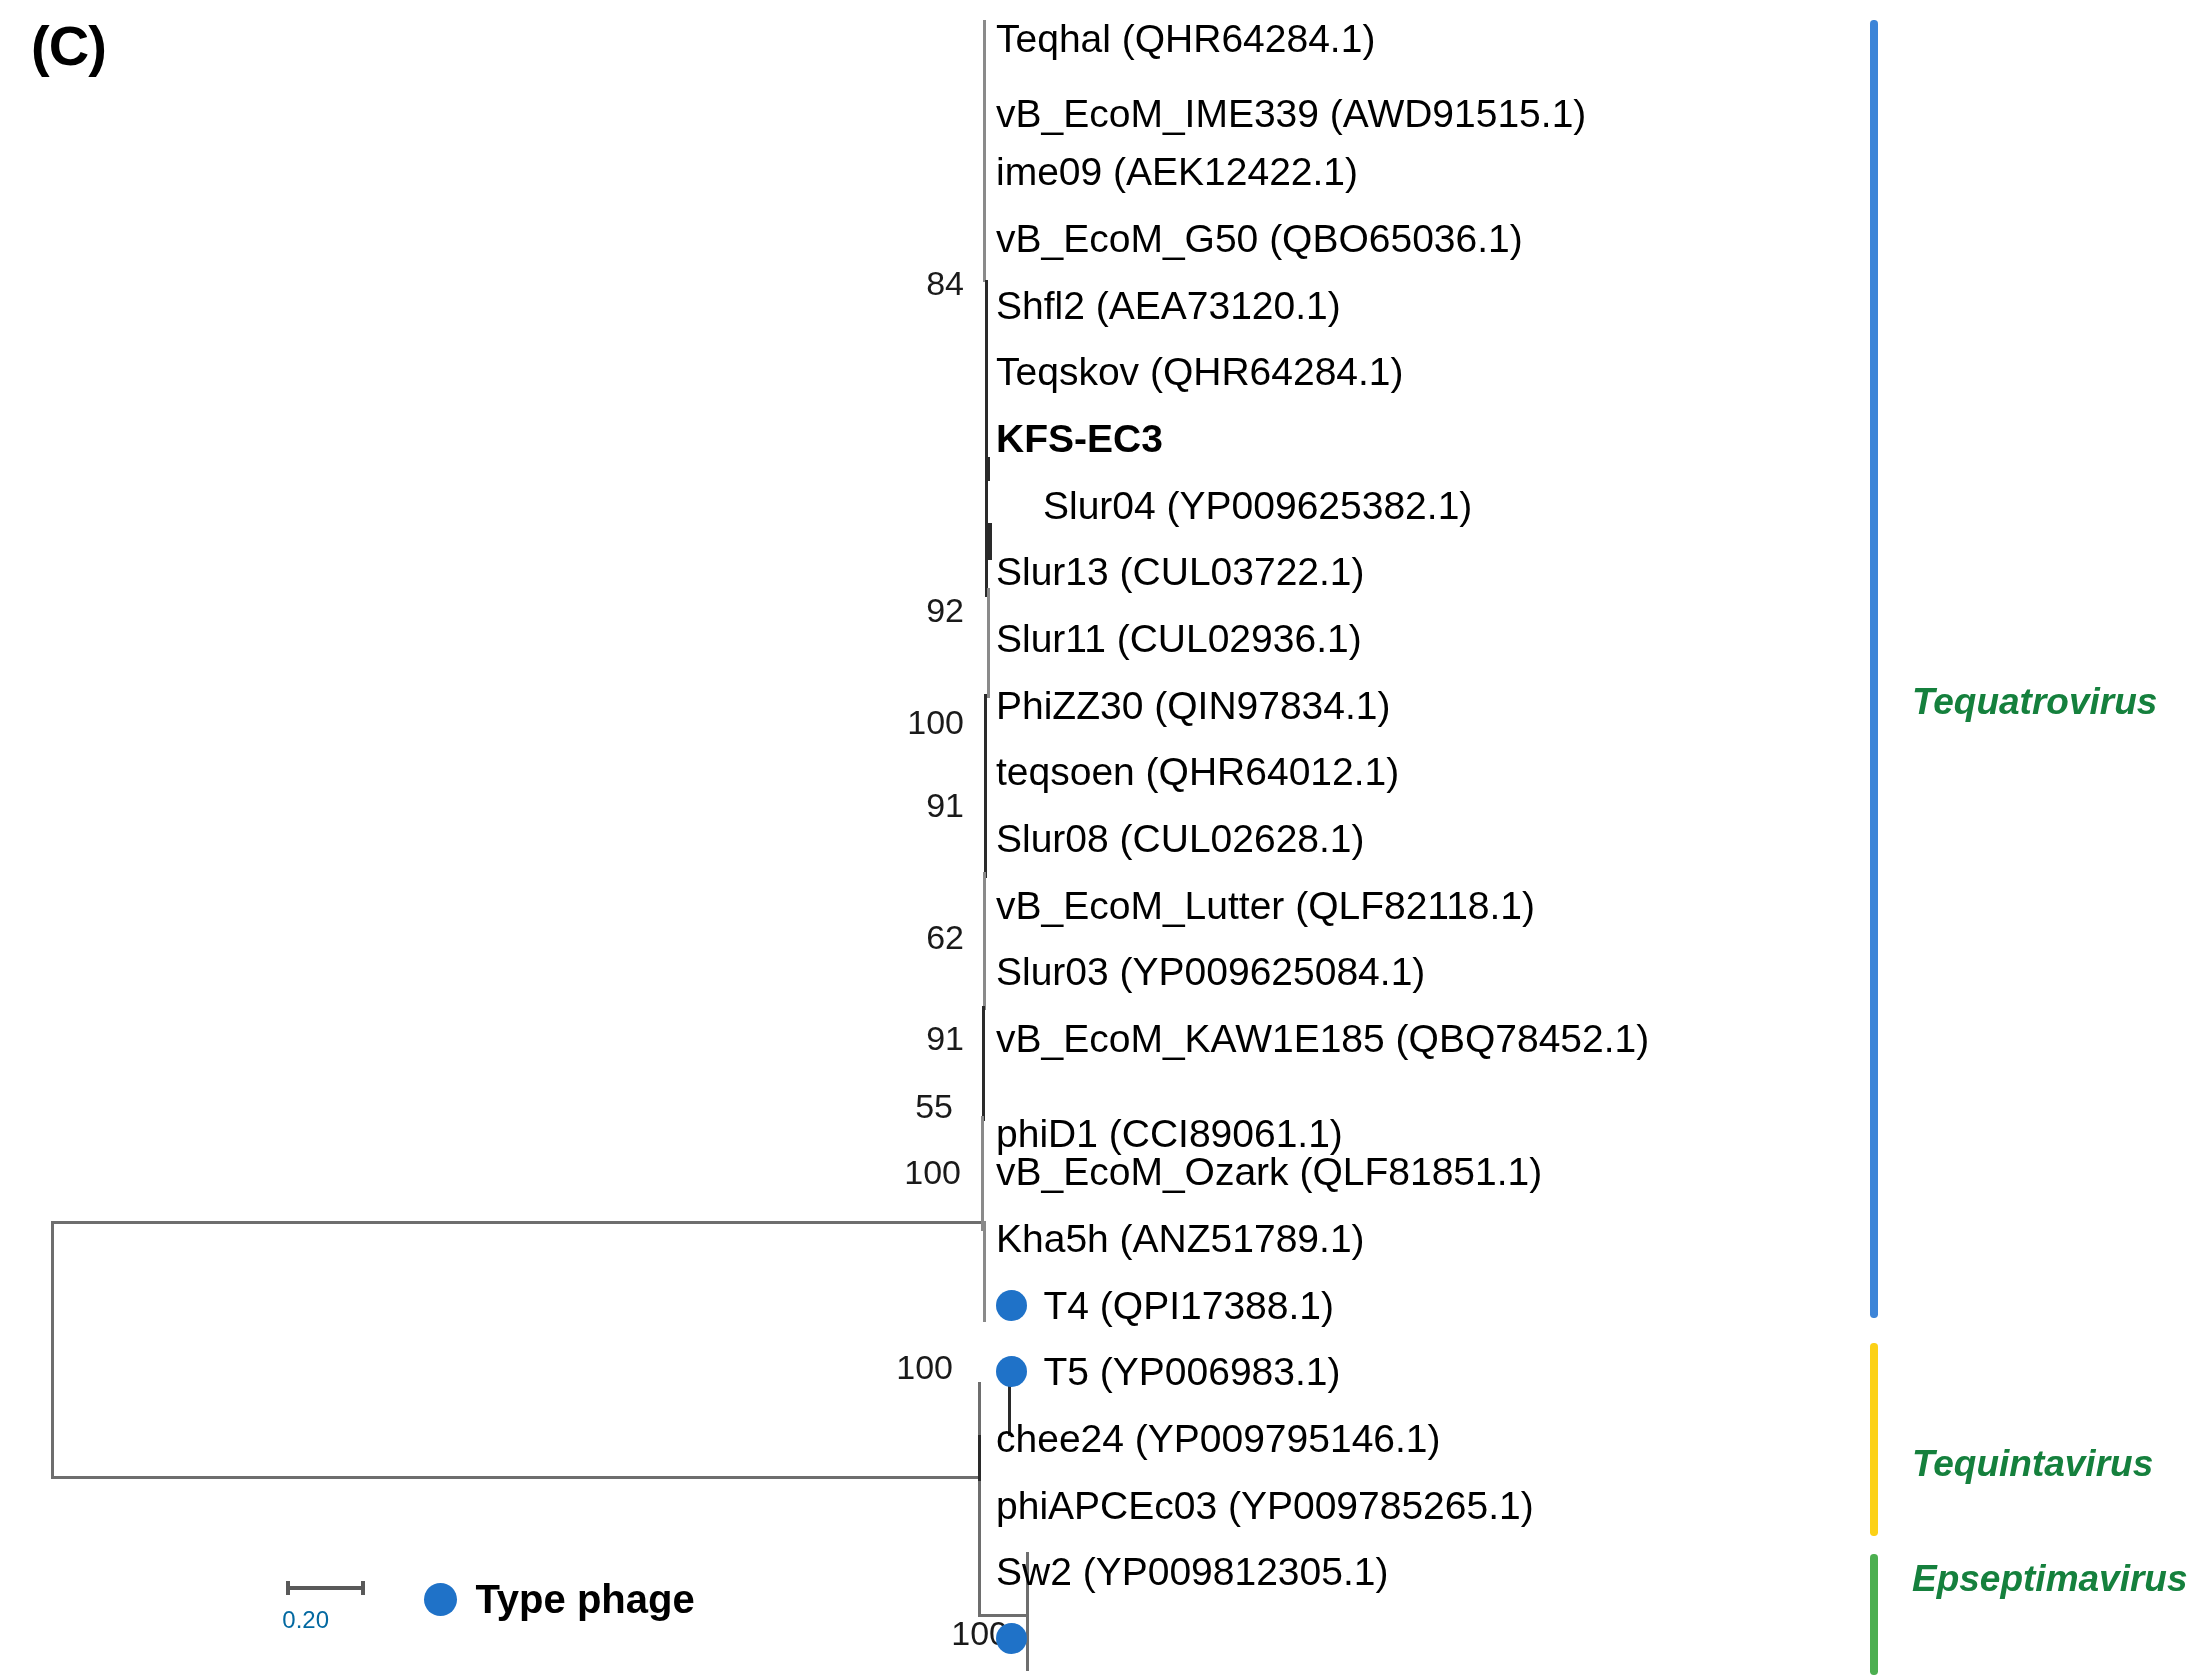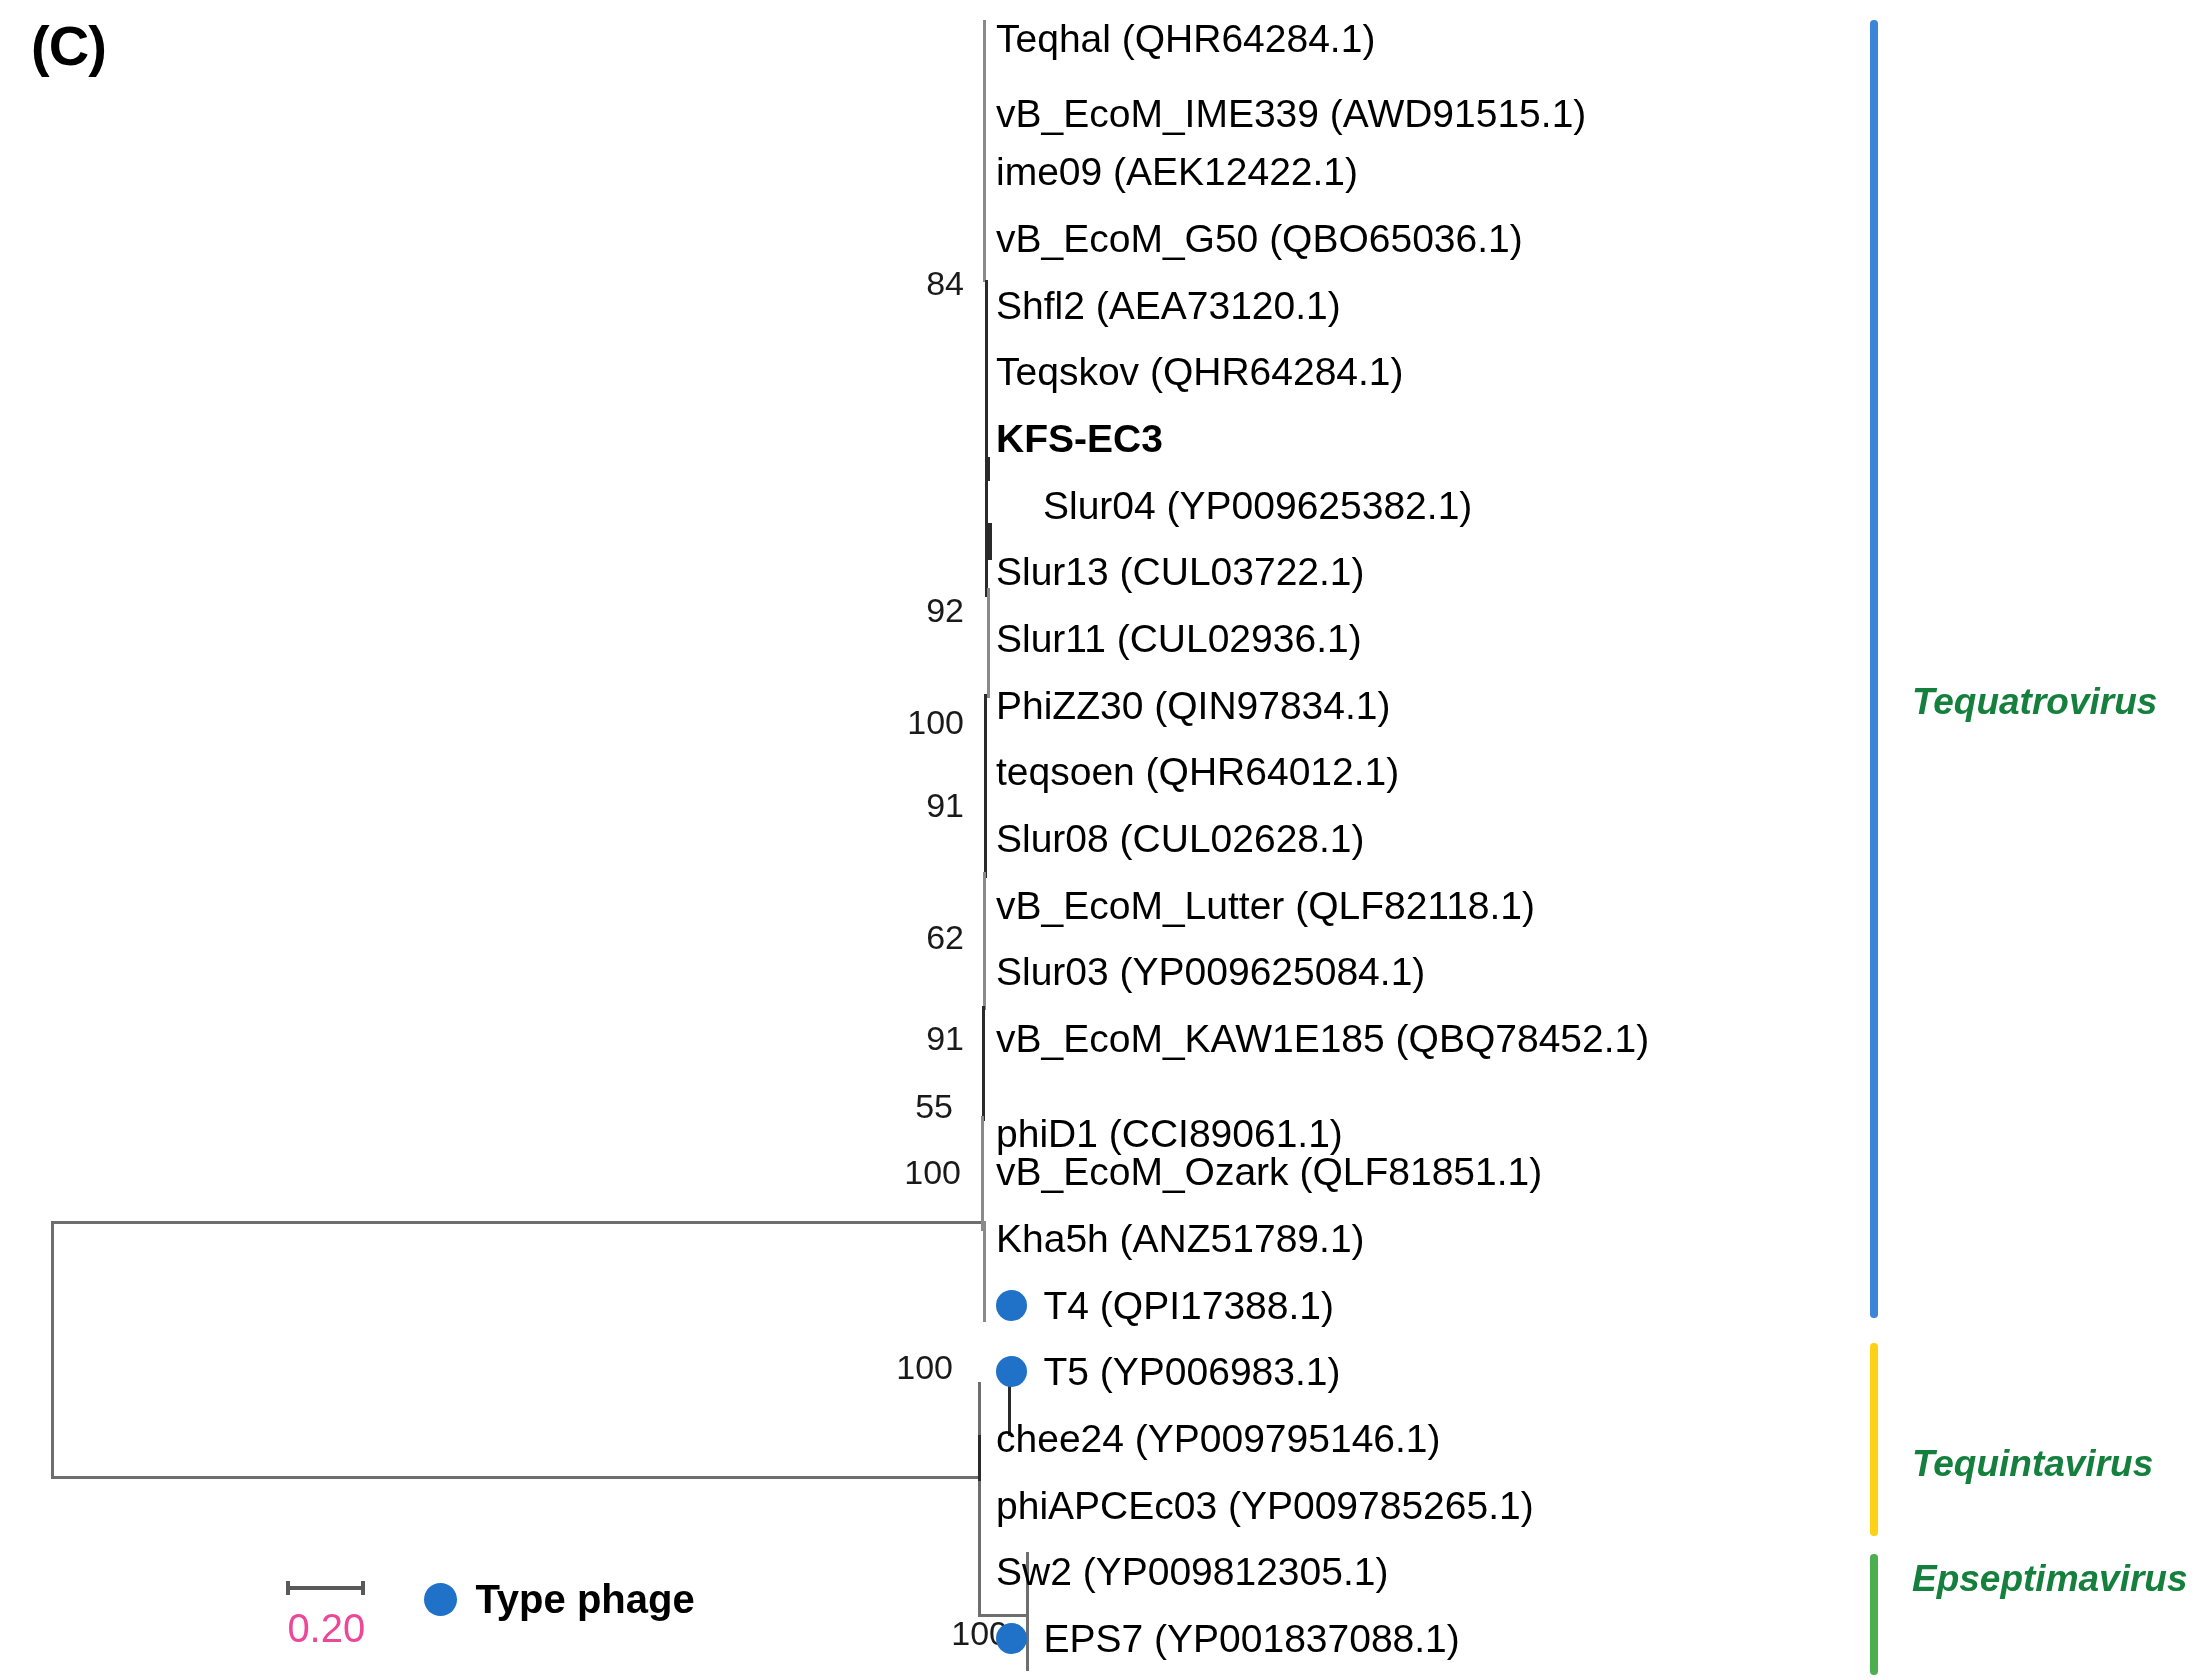--- a/index.html
+++ b/index.html
@@ -102,23 +102,22 @@
     top: -5.5px;
     width: 3.7px; height: 14.7px;
     background: #595959;
   }
   #scalebar .cap-l { left: 0; }
   #scalebar .cap-r { left: 75px; }
   #scalebar .scale-text {
     position: absolute;
     left: -3.7px; top: 20px;
     width: 88px;
-    text-align: center;
-    font-size: 40px;
-    color: #ec4899;
+    font-size: 24px;
+    color: #0369a1;
   }
 
   
   #legend {
     position: absolute;
     left: 424px;
     top: 1577px;
     display: flex;
     align-items: center;
     white-space: nowrap;
@@ -245,21 +244,20 @@
         <span class="tip-label">chee24 (YP009795146.1)</span>
       </div>
       <div class="tip-row" style="top: 1480px;">
         <span class="tip-label">phiAPCEc03 (YP009785265.1)</span>
       </div>
       <div class="tip-row" style="top: 1546px;">
         <span class="tip-label">Sw2 (YP009812305.1)</span>
       </div>
       <div class="tip-row" style="top: 1613px;">
         <span class="type-dot"></span>
-        <span class="tip-label">EPS7 (YP001837088.1)</span>
       </div>
     </div>
 
   <div class="genus-bar" style="left:1870px; top:20px; height:1298px; background:#3d85d8;"></div>
   <div class="genus-name" style="left:1912px; top:681px;">Tequatrovirus</div>
 
   <div class="genus-bar" style="left:1870px; top:1343px; height:193px; background:#fcd116;"></div>
   <div class="genus-name" style="left:1912px; top:1419px;margin-top:24px;">Tequintavirus</div>
 
   <div class="genus-bar" style="left:1870px; top:1554px; height:121px; background:#4caf50;"></div>

